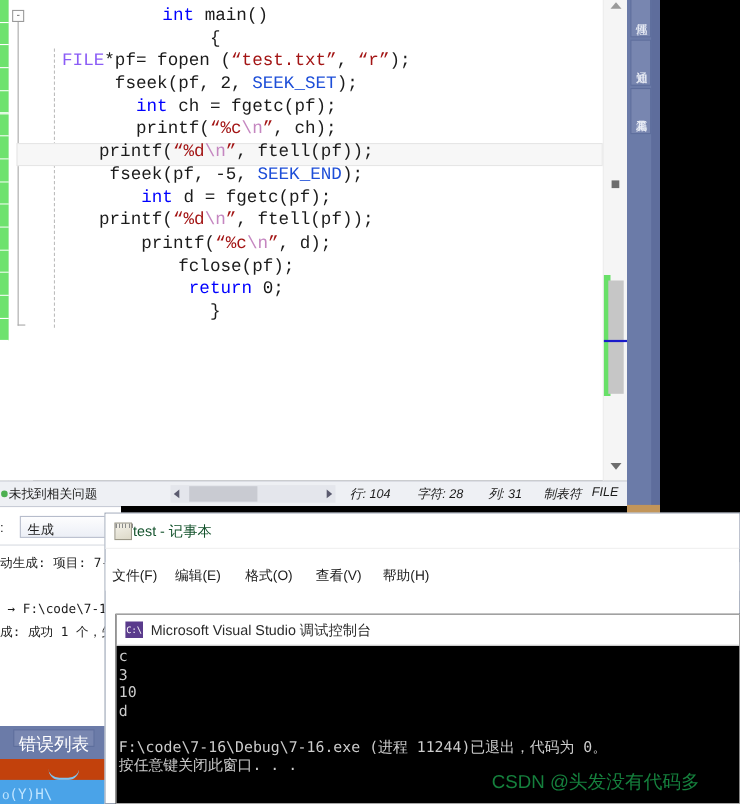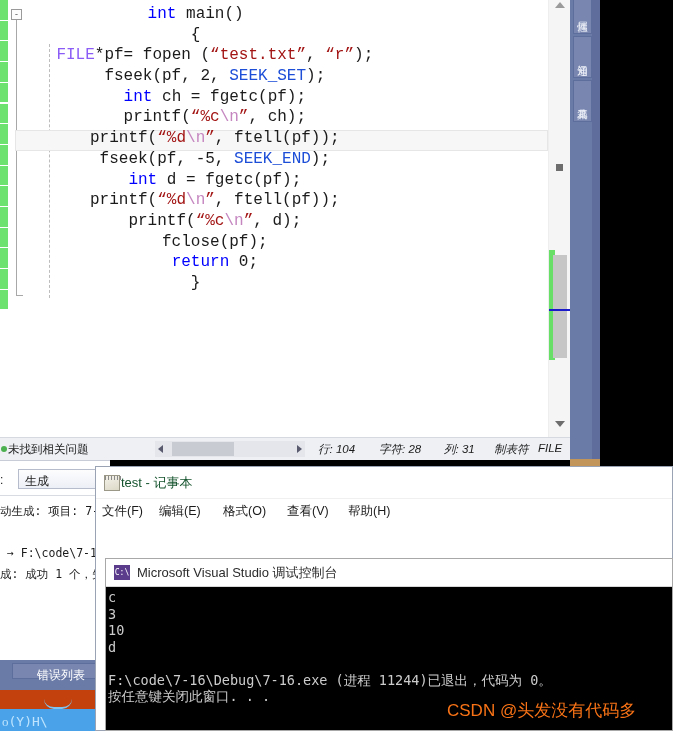--- a/index.html
+++ b/index.html
@@ -187,22 +187,22 @@
     font-family: "DejaVu Sans Mono", monospace;
     font-size: 11.5px; line-height: 21px; color: #1b1b1b;
     white-space: pre;
   }
   .out-tabs {
     position: absolute; left: 0; bottom: 41px; width: 110px; height: 30px;
     background: #6b7ba8;
   }
   .out-tabs .otab {
     position: absolute; left: 12px; top: 3px; height: 16px;
-    padding: 3px 24px; background: #7886b0; border: 1px solid #5d6d9c;
-    color: #ffffff; font-size: 12px;
+    padding: 3px 4px; background: #7886b0; border: 1px solid #5d6d9c;
+    color: #ffffff; font-size: 16px;
   }
   .taskbar-strip {
     position: absolute; left: 0; bottom: 0; width: 110px; height: 41px;
     background: #c2410c;
   }
   .taskbar-strip .band {
     position: absolute; left: 0; bottom: 0; width: 110px; height: 22px;
     background: #4aa3e8;
   }
   .taskbar-strip .band-txt {
@@ -231,21 +231,21 @@
   }
   .np-icon::before {
     content: ""; position: absolute; left: 0; top: 0; width: 16px; height: 4px;
     background: repeating-linear-gradient(90deg,#8a8a8a 0 1px,transparent 1px 3px);
   }
   .np-title {
     position: absolute; left: 25px; top: 7px;
     font-size: 13px; color: #14532d;
   }
   .np-menu {
-    position: absolute; left: 0; top: 32px; width: 576px; height: 26px;
+    position: absolute; left: 0; top: 44px; width: 576px; height: 26px;
     background: #ffffff;
   }
   .np-menu .mi {
     position: absolute; top: 4px; font-size: 12.5px; color: #1b1b1b;
   }
   .np-text {
     position: absolute; left: 6px; top: 58px;
     font-size: 17px; color: #000000;
     font-family: "Liberation Serif", serif;
   }
@@ -271,21 +271,21 @@
   .cs-body {
     position: absolute; left: 2px; top: 30px; width: 562px;
     font-family: "DejaVu Sans Mono", monospace;
     font-size: 13.5px; line-height: 16.5px; color: #cccccc;
     white-space: pre;
   }
 
   
   .watermark {
     position: absolute; left: 447px; top: 699px;
-    font-size: 17px; color: #f97316;
+    font-size: 17px; color: #15803d;
     font-family: "Liberation Sans", sans-serif;
     pointer-events: none;
   }
 </style>
 </head>
 <body>
 
 <div id="root">
 
   <div class="black-top"></div>

